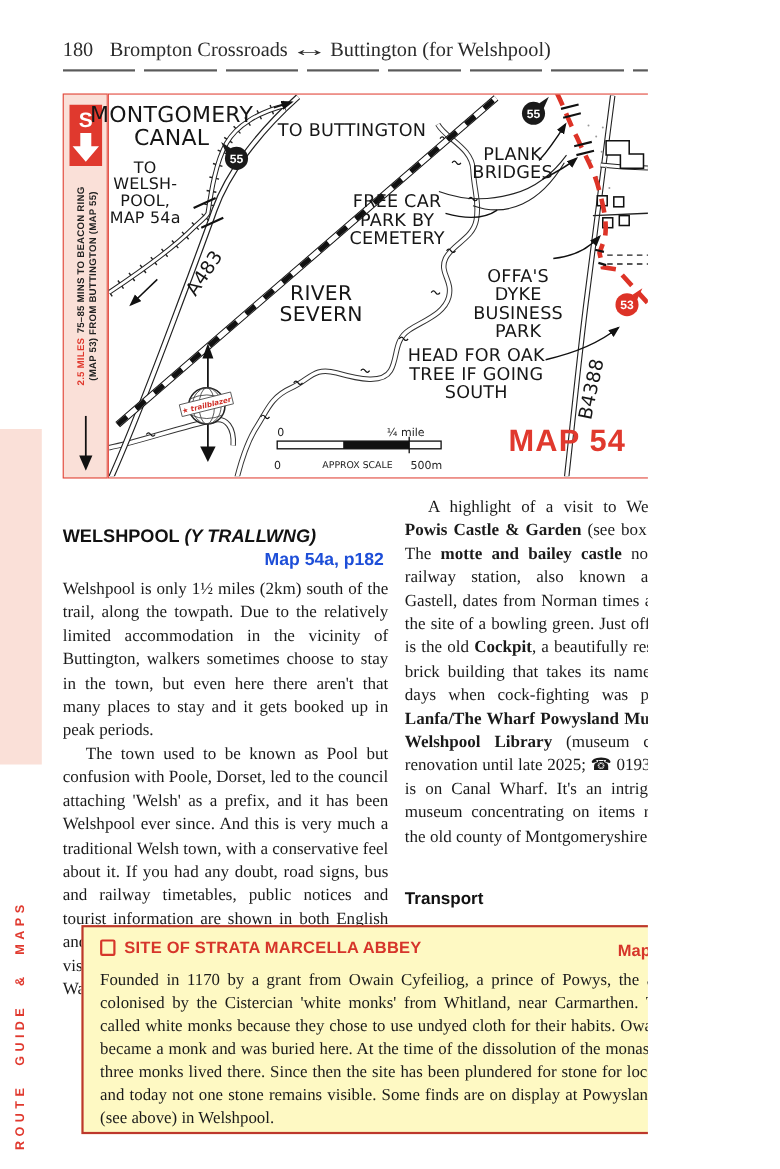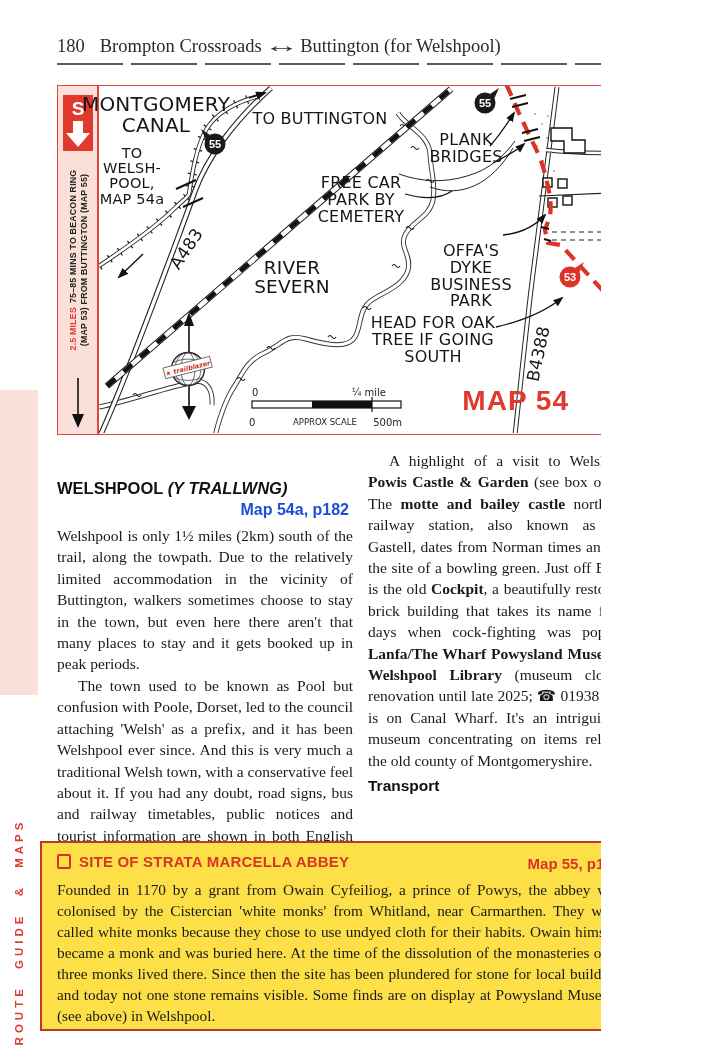--- a/index.html
+++ b/index.html
@@ -1,17 +1,17 @@
 <!DOCTYPE html>
 <html><head>
 <meta charset="utf-8">
 <style>
   html,body{margin:0;padding:0;background:#fff;}
   .page{position:relative;width:589px;height:1063px;background:#fff;overflow:hidden;
-        font-family:"Liberation Serif",serif;color:#1a1a1a;padding-left:12px;}
+        font-family:"Liberation Serif",serif;color:#1a1a1a;}
   
   .header-row{position:absolute;left:57px;top:36px;width:594px;font-size:18.5px;color:#2b2b2b;white-space:nowrap;}
   .header-row .pnum{margin-right:15px;}
   .title-arrow{display:inline-block;transform:scaleX(1.9);margin:0 10px;}
   .header-rule{position:absolute;left:57px;top:63px;width:596px;height:2px;
         background:repeating-linear-gradient(90deg,#5a5a5a 0 66px,transparent 66px 74px);}
   
   .side-tab{position:absolute;left:0;top:390px;width:38px;height:305px;background:#fae0d8;}
   .vwrap{position:absolute;display:flex;flex-direction:column;align-items:center;justify-content:center;
         transform:rotate(-90deg);transform-origin:center;}
@@ -42,26 +42,26 @@
   .col{position:absolute;top:450px;font-size:15.5px;line-height:21.4px;text-align:justify;}
   .col-left{left:57px;width:296px;}
   .col-right{left:368px;width:287px;}
   .col p{margin:0;}
   .head-sans{font-family:"Liberation Sans",sans-serif;font-weight:bold;font-size:16.5px;line-height:1.25;
         text-align:left;color:#111;margin-top:28px;}
   .map-ref-line{font-family:"Liberation Sans",sans-serif;font-weight:bold;font-size:16px;text-align:right;
         padding-right:4px;color:#1d4ed8;}
   .indent{text-indent:21px;}
   .p-space{margin-top:5px !important;}
-  .transport-head{font-family:"Liberation Sans",sans-serif;font-weight:bold;font-size:15.5px;margin-top:4px;
+  .transport-head{font-family:"Liberation Sans",sans-serif;font-weight:bold;font-size:15.5px;margin-top:36px;
         text-align:left;color:#111;}
   .transport-line{text-align:left;}
   
-  .info-box{position:absolute;left:40px;top:841px;width:598px;height:190px;box-sizing:border-box;
-        background:#fde047;border:2px solid #bd382c;padding:10px 15px 12px 15px;}
+  .info-box{position:absolute;left:74px;top:841px;width:598px;height:190px;box-sizing:border-box;
+        background:#fef9c3;border:2px solid #bd382c;padding:10px 15px 12px 15px;}
   .box-title-row{display:flex;justify-content:space-between;align-items:baseline;
         font-family:"Liberation Sans",sans-serif;font-weight:bold;font-size:15px;color:#d6352a;}
   .box-title-left{display:flex;align-items:center;gap:8px;letter-spacing:.2px;}
   .box-icon{display:inline-block;width:10px;height:11px;border:2.4px solid #d6352a;border-radius:2px;}
   .box-body{margin-top:7px;font-size:15.3px;line-height:21px;text-align:justify;color:#1a1a1a;}
 </style>
 </head>
 <body>
 
 <div class="page">

